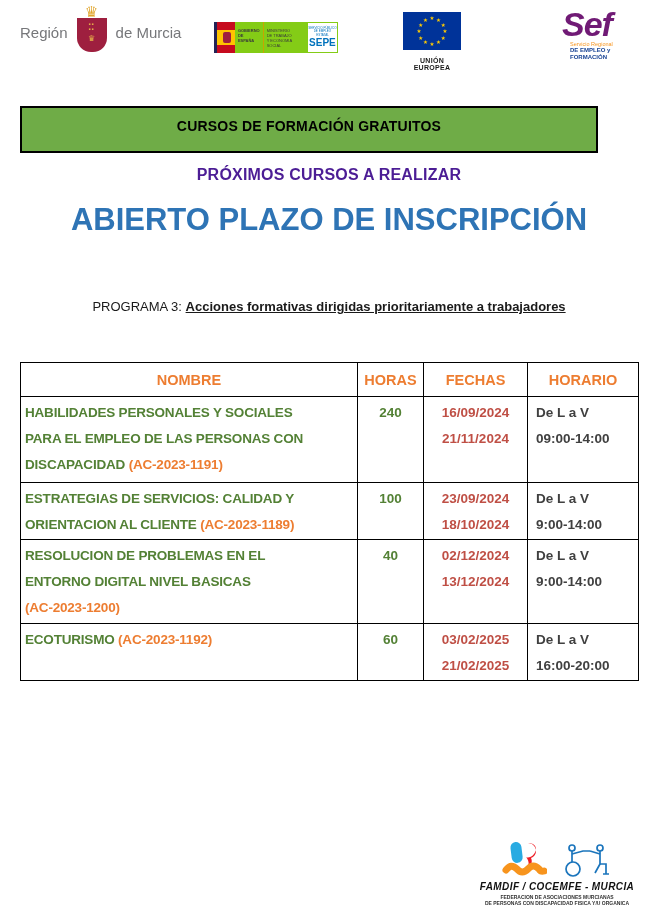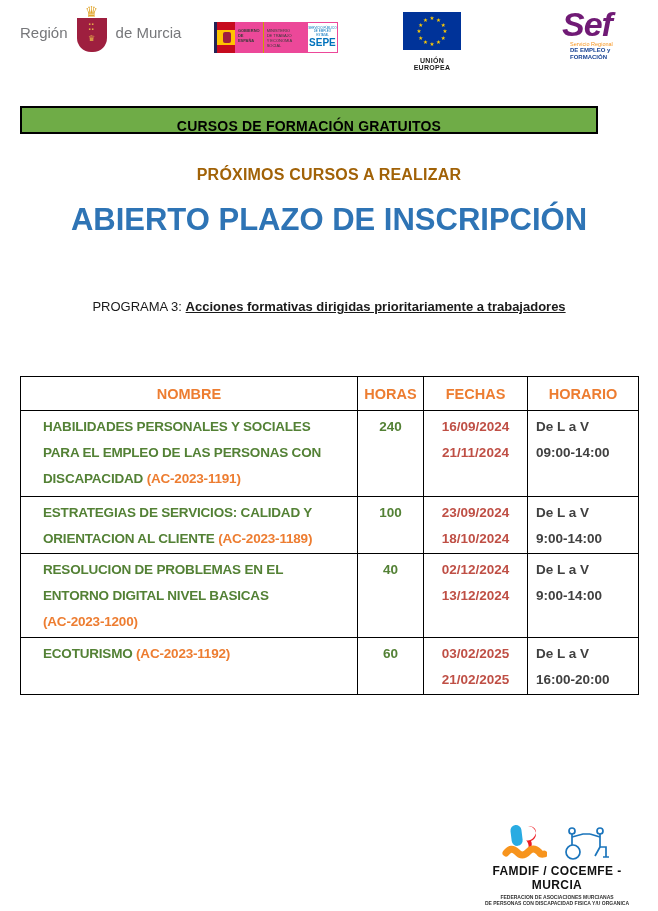--- a/index.html
+++ b/index.html
@@ -9,21 +9,21 @@
   
   .logo-murcia{position:absolute;left:20px;top:12px;display:flex;align-items:center;gap:7px;
                color:#76777A;font-size:15px;}
   .murcia-shield{display:flex;flex-direction:column;align-items:center;width:34px;margin-top:-6px;}
   .murcia-crown{font-size:15px;line-height:12px;color:#E0A52C;}
   .murcia-body{width:30px;height:34px;background:#9E1F3F;border-radius:0 0 14px 14px;
                display:flex;flex-direction:column;align-items:center;}
   .murcia-castles{font-size:6px;line-height:5px;letter-spacing:1px;color:#E8B54A;padding-top:4px;text-align:center;}
   .murcia-minicrown{font-size:8px;line-height:9px;color:#E8B54A;margin-top:2px;}
 
-  .logo-sepe{position:absolute;left:214px;top:22px;width:124px;height:31px;background:#ec4899;
+  .logo-sepe{position:absolute;left:214px;top:22px;width:124px;height:31px;background:#84cc16;
              display:flex;align-items:stretch;}
   .sepe-pole{width:3px;background:#232355;}
   .sepe-flag{width:20px;position:relative;
              background:linear-gradient(180deg,#C60B1E 26%,#FFC400 26%,#FFC400 74%,#C60B1E 74%);}
   .sepe-arms{position:absolute;left:6px;top:10px;width:8px;height:11px;background:#9E1F3F;border-radius:2px;}
   .sepe-col{font-size:4px;line-height:5px;font-weight:bold;color:#3a3a3a;white-space:pre-line;
             padding:6px 3px 0 3px;}
   .sepe-col.min{border-left:1px solid #c9a400;font-weight:normal;}
   .sepe-box{width:32px;background:#fff;margin:1px;display:flex;flex-direction:column;
             align-items:center;justify-content:center;}
@@ -34,50 +34,50 @@
   .eu-label{font-size:7px;font-weight:bold;letter-spacing:.3px;color:#1a1a1a;margin-top:3px;}
 
   .logo-sef{position:absolute;left:556px;top:8px;width:92px;}
   .sef-word{font-size:34px;line-height:32px;font-weight:bold;font-style:italic;color:#701a75;
             letter-spacing:-1px;padding-left:6px;}
   .sef-sub{padding-left:14px;margin-top:1px;}
   .sef-sub1{font-size:5.5px;color:#F7941D;line-height:6px;}
   .sef-sub2{font-size:6px;font-weight:bold;color:#164193;line-height:7px;}
 
   
-  .banner{position:absolute;left:20px;top:106px;width:578px;height:28px;box-sizing:border-box;
+  .banner{position:absolute;left:20px;top:106px;width:578px;height:47px;box-sizing:border-box;
           background:#6FAC47;border:2px solid #000;text-align:center;}
   .banner span{font-size:14px;font-weight:bold;letter-spacing:.2px;line-height:37px;}
 
   .subtitle{position:absolute;top:166px;left:0;width:100%;text-align:center;
-            font-size:16px;font-weight:bold;color:#a16207;letter-spacing:.2px;}
+            font-size:16px;font-weight:bold;color:#4c1d95;letter-spacing:.2px;}
   .title{position:absolute;top:202px;left:0;width:100%;text-align:center;
          font-size:31px;font-weight:bold;color:#2E74B5;}
   .location{position:absolute;top:264px;left:0;width:100%;text-align:center;}
   .location a{font-size:13px;font-weight:bold;color:#29ABE2;text-decoration:underline;cursor:pointer;}
   .program{position:absolute;top:297px;left:0;width:100%;text-align:center;
            font-size:13px;line-height:19px;color:#1a1a1a;}
   .program .u{font-weight:bold;text-decoration:underline;}
 
   
-  table.courses{position:absolute;left:20px;top:376px;width:618px;border-collapse:collapse;table-layout:fixed;}
+  table.courses{position:absolute;left:20px;top:362px;width:618px;border-collapse:collapse;table-layout:fixed;}
   table.courses th,table.courses td{border:1.5px solid #000;box-sizing:border-box;}
   table.courses th{height:34px;font-size:14.5px;font-weight:bold;color:#ED7D31;text-align:center;vertical-align:middle;}
   table.courses td{vertical-align:top;padding-top:3px;font-size:13.5px;font-weight:bold;line-height:26px;}
-  td.name{padding-left:22px;padding-right:4px;color:#538135;letter-spacing:-.2px;}
+  td.name{padding-left:4px;padding-right:4px;color:#538135;letter-spacing:-.2px;}
   td.hours{text-align:center;color:#538135;}
   td.dates{text-align:center;color:#BF4F45;}
   td.sched{padding-left:8px;color:#404040;}
   .code{color:#ED7D31;margin-top:19px;}
   tr.r1{height:86px;}tr.r2{height:55px;}tr.r3{height:84px;}tr.r4{height:55px;}
 
   
   .footer{position:absolute;right:12px;bottom:5px;width:178px;text-align:center;}
   .footer-marks{display:flex;justify-content:center;align-items:flex-end;gap:12px;margin-bottom:2px;}
-  .famdif-name{font-size:12px;font-weight:bold;letter-spacing:.4px;color:#111;}
+  .famdif-name{font-size:10px;font-weight:bold;letter-spacing:.4px;color:#111;font-style:italic;}
   .famdif-desc{font-size:5px;font-weight:bold;color:#333;line-height:6px;margin-top:2px;}
 </style>
 </head>
 <body>
 
 <div class="page">
 
   <div class="logo-murcia">
     <span>Región</span>
     <span class="murcia-shield">

